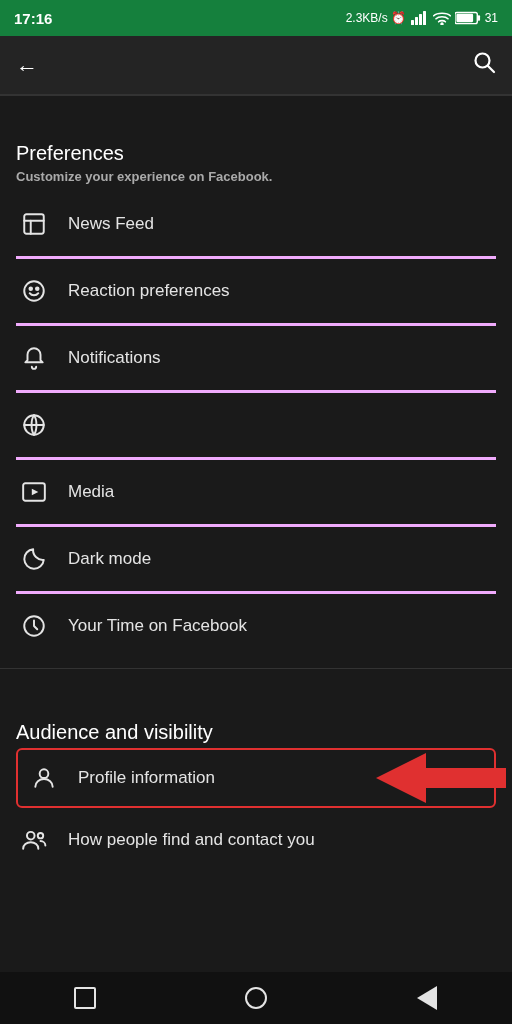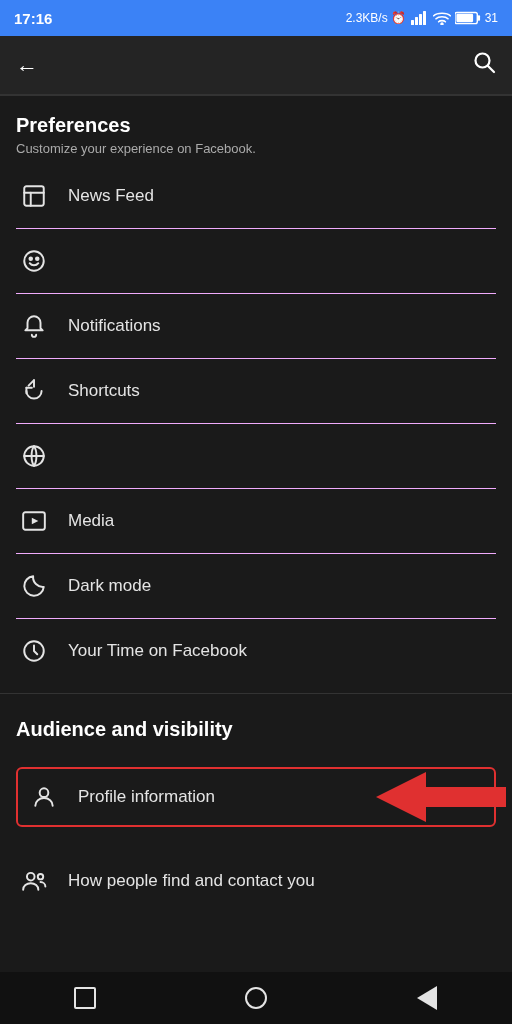--- a/index.html
+++ b/index.html
@@ -8,21 +8,21 @@
       background: #1a1a1a;
       color: #e4e4e4;
       font-family: 'Helvetica Neue', Arial, sans-serif;
       width: 512px;
       min-height: 1024px;
       overflow-x: hidden;
     }
 
     
     .status-bar {
-      background: #3b82f6;
+      background: #15803d;
       display: flex;
       justify-content: space-between;
       align-items: center;
       padding: 6px 14px;
       height: 36px;
     }
     .status-time {
       font-size: 15px;
       font-weight: bold;
       color: #fff;
@@ -69,37 +69,39 @@
       background: #333;
       margin: 0;
     }
 
     
     .section {
       padding: 18px 16px 0 16px;
     }
     .section-title {
       font-size: 20px;
-      font-weight: bold;
+      font-weight: normal;
       color: #fff;
       margin-bottom: 4px;
+      margin-top: 28px;
     }
     .section-subtitle {
       font-size: 13px;
       color: #aaa;
       margin-bottom: 8px;
+      font-weight: bold;
     }
 
     
     .menu-item {
       display: flex;
       align-items: center;
       gap: 16px;
       padding: 14px 0;
-      border-bottom: 1px solid #f0abfc;
+      border-bottom: 3px solid #f0abfc;
       cursor: pointer;
     }
     .menu-item:last-child {
       border-bottom: none;
     }
     .menu-icon {
       width: 36px;
       height: 36px;
       display: flex;
       align-items: center;
@@ -245,44 +247,33 @@
 
   <div class="menu-item">
     <div class="menu-icon">
       <svg viewBox="0 0 24 24">
           <circle cx="12" cy="12" r="9"></circle>
           <path d="M8 14s1.5 2 4 2 4-2 4-2"></path>
           <circle cx="9" cy="10" r="1.2" fill="#e4e4e4"></circle>
           <circle cx="15" cy="10" r="1.2" fill="#e4e4e4"></circle>
         </svg>
     </div>
+    <span class="menu-label">Reaction preferences</span>
   </div>
 
   <div class="menu-item">
     <div class="menu-icon">
       <svg viewBox="0 0 24 24">
           <path d="M6 9a6 6 0 0 1 12 0v5l2 2H4l2-2V9z"></path>
           <path d="M10 20a2 2 0 0 0 4 0"></path>
         </svg>
     </div>
     <span class="menu-label">Notifications</span>
   </div>
 
-  <div class="menu-item">
-    <div class="menu-icon">
-      <svg viewBox="0 0 24 24">
-          <line x1="12" y1="2" x2="12" y2="8"></line>
-          <line x1="12" y1="2" x2="7" y2="7"></line>
-          <path d="M5 12a7 7 0 1 0 14 0"></path>
-          <line x1="5" y1="9" x2="5" y2="14"></line>
-          <line x1="5" y1="9" x2="10" y2="9"></line>
-        </svg>
-    </div>
-    <span class="menu-label">Shortcuts</span>
-  </div>
 
   <div class="menu-item">
     <div class="menu-icon">
       <svg viewBox="0 0 24 24">
           <circle cx="12" cy="12" r="9"></circle>
           <path d="M3 12h18"></path>
           <path d="M12 3c-3 4-3 14 0 18"></path>
           <path d="M12 3c3 4 3 14 0 18"></path>
         </svg>
     </div>
@@ -321,21 +312,21 @@
 
 <div style="height:1px;background:#333;margin:10px 0;"></div>
 
 <div class="audience-section">
   <div class="section-title">Audience and visibility</div>
 </div>
 
 <div class="audience-items">
 
   <div style="position:relative; display:flex; align-items:center;">
-    <div class="menu-item menu-item-highlighted" style="flex:1; border:2px solid #e03030; border-radius:6px; padding:10px 8px; margin: 22px 0;">
+    <div class="menu-item menu-item-highlighted" style="flex:1; border:2px solid #e03030; border-radius:6px; padding:10px 8px; margin: 0 0;">
       <div class="menu-icon">
         <svg viewBox="0 0 24 24">
             <circle cx="12" cy="8" r="4"></circle>
             <path d="M4 20c0-4 3.6-7 8-7s8 3 8 7"></path>
           </svg>
       </div>
       <span class="menu-label">Profile information</span>
     </div>
 
     <div style="position:absolute; right:-10px; display:flex; align-items:center;">

